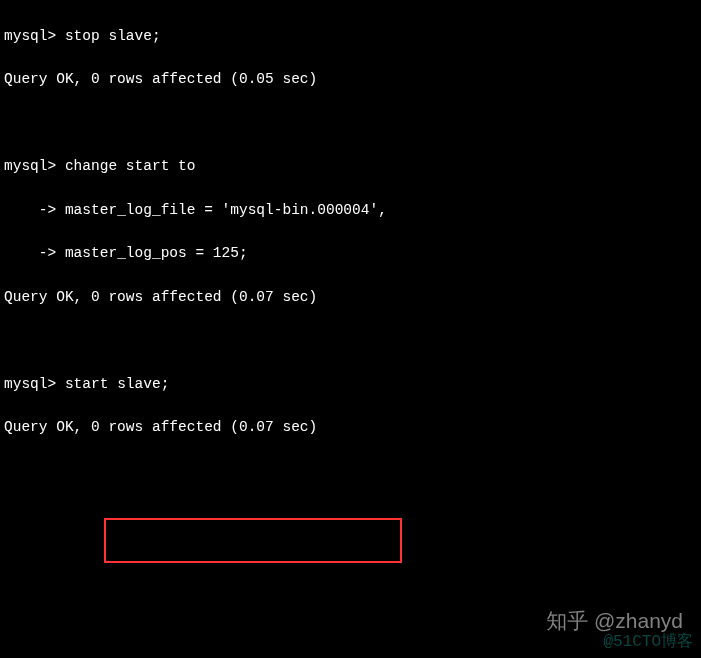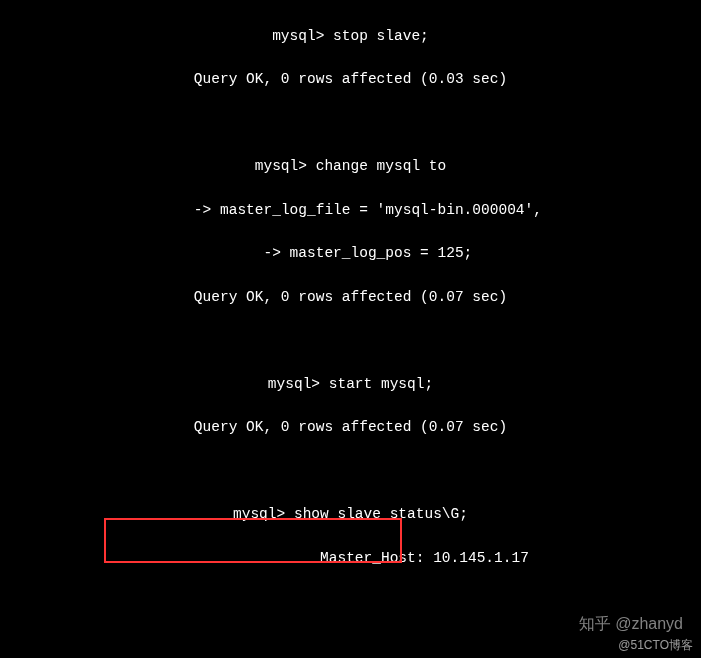--- a/index.html
+++ b/index.html
@@ -18,63 +18,60 @@
       height: 658px;
       overflow: hidden;
       position: relative;
     }
     .terminal {
       white-space: pre;
       position: relative;
     }
     .line {
       white-space: pre;
-      text-align: center;
     }
     .highlight-box {
       position: absolute;
       border: 2px solid #ff3333;
       pointer-events: none;
     }
     .watermark-zhihu {
       position: absolute;
       bottom: 22px;
       right: 18px;
       color: #999999;
-      font-size: 16px;
+      font-size: 21px;
       font-family: Arial, sans-serif;
       opacity: 0.85;
     }
     .watermark-51cto {
       position: absolute;
       bottom: 4px;
       right: 8px;
-      color: #ffffff;
-      font-size: 12px;
-      font-family: Liberation Sans, sans-serif;
+      color: #0f766e;
+      font-size: 16px;
+      font-family: Liberation Mono, monospace;
       opacity: 0.6;
     }
   </style>
 </head>
 <body>
 
 <div class="terminal">
 <div class="line"><span>mysql&gt; </span><span>stop slave;</span></div>
-<div class="line">Query OK, 0 rows affected (0.03 sec)</div>
+<div class="line">Query OK, 0 rows affected (0.05 sec)</div>
 <div class="line"> </div>
-<div class="line"><span>mysql&gt; </span><span>change mysql to</span></div>
+<div class="line"><span>mysql&gt; </span><span>change start to</span></div>
 <div class="line"><span>    -&gt; </span><span>master_log_file = 'mysql-bin.000004',</span></div>
 <div class="line"><span>    -&gt; </span><span>master_log_pos = 125;</span></div>
 <div class="line">Query OK, 0 rows affected (0.07 sec)</div>
 <div class="line"> </div>
-<div class="line"><span>mysql&gt; </span><span>start mysql;</span></div>
+<div class="line"><span>mysql&gt; </span><span>start slave;</span></div>
 <div class="line">Query OK, 0 rows affected (0.07 sec)</div>
 <div class="line"> </div>
-<div class="line"><span>mysql&gt; </span><span>show slave status\G;</span></div>
-<div class="line"><span>                 Master_Host: </span><span>10.145.1.17</span></div>
 
 
 
 
 
 
 
 
 
 

